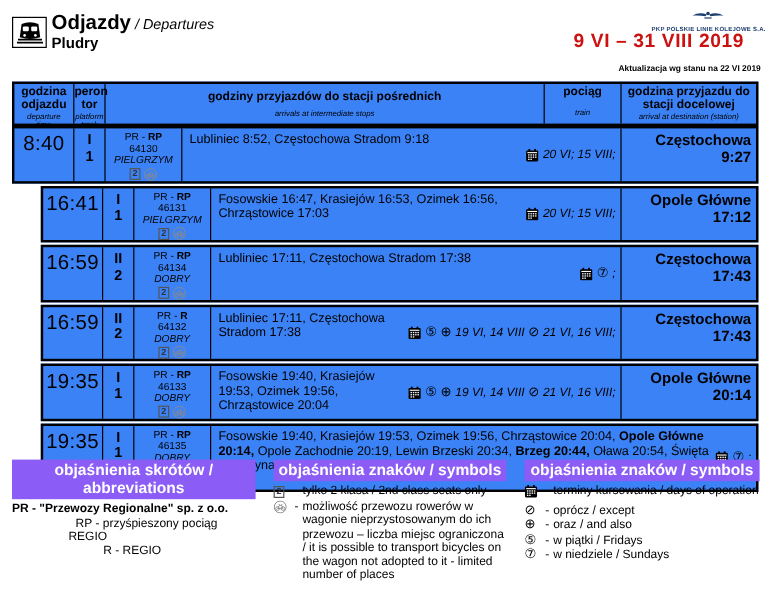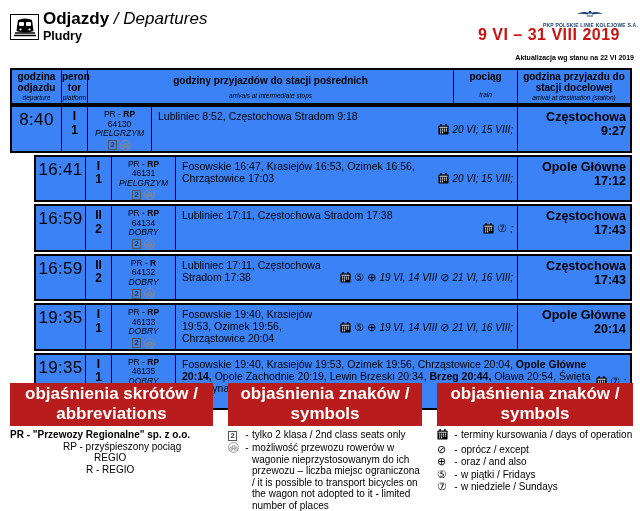--- a/index.html
+++ b/index.html
@@ -1,21 +1,21 @@
 <!DOCTYPE html>
 <html><head>
 <meta charset="utf-8">
 <style>
   html,body{margin:0;padding:0;background:#fff;}
   body{width:640px;height:511px;position:relative;font-family:"Liberation Sans",sans-serif;color:#000;overflow:hidden;}
   .abs{position:absolute;}
   
   #train-logo-box{left:10px;top:14px;width:27px;height:24px;border:1px solid #000;display:flex;align-items:center;justify-content:center;}
   #page-title{left:43px;top:9px;font-size:17px;font-weight:bold;white-space:nowrap;}
-  #page-title .suffix{font-weight:normal;font-style:italic;font-size:17px;}
+  #page-title .suffix{font-weight:normal;font-style:italic;font-size:12px;}
   #station-name{left:43px;top:29px;font-size:12.5px;font-weight:bold;}
   #pkp-logo{left:543px;top:4px;width:94px;text-align:center;color:#1d3e70;}
   #pkp-logo .pkp-text{font-size:5px;font-weight:bold;letter-spacing:.2px;white-space:nowrap;}
   #validity{right:20px;top:26px;font-size:16px;font-weight:bold;color:#cc1111;letter-spacing:.5px;white-space:nowrap;}
   #update-note{right:6px;top:54px;font-size:7px;font-weight:bold;}
   
   #timetable{left:10px;top:68px;width:622px;}
   .trow{box-sizing:border-box;border:2px solid #000;display:flex;background:#3b82f6;}
   .trow + .trow{margin-top:2px;margin-left:24px;}
   #thead{height:37px;}
@@ -40,21 +40,21 @@
   .stop-line .b{font-weight:bold;}
   .sched-line{font-size:10px;display:flex;align-items:center;gap:3px;flex-wrap:nowrap;white-space:nowrap;}
   .sch-txt{font-style:italic;}
   .sch-sym{font-style:normal;font-size:11px;line-height:11px;}
   .merged-dest{position:absolute;right:4px;top:27px;font-weight:bold;font-size:13px;}
   
   .legend{position:absolute;top:383px;}
   #legend-abbrev{left:10px;width:203px;}
   #legend-symbols-1{left:228px;width:194px;}
   #legend-symbols-2{left:437px;width:196px;}
-  .legend-header{background:#b91c1c;color:#fff;font-size:17px;font-weight:bold;text-align:center;padding:1px 0 2px 0;}
+  .legend-header{background:#8b5cf6;color:#fff;font-size:13px;font-weight:bold;text-align:center;padding:1px 0 2px 0;}
   .legend-body{padding-top:3px;font-size:10px;line-height:11.5px;}
   .abbrev-line{white-space:nowrap;}
   .legend-item{display:flex;margin-bottom:1px;}
   .li-sym{width:14px;flex:none;text-align:left;font-size:11px;line-height:11.5px;}
   .li-dash{width:10px;flex:none;text-align:center;}
   .li-text{flex:1;}
 </style>
 </head>
 <body>
 
@@ -405,21 +405,21 @@
         </div>
       </div>
     </div>
 </div>
 
 <div class="legend" id="legend-abbrev">
   <div class="legend-header">objaśnienia skrótów / abbreviations</div>
   <div class="legend-body" id="abbrev-body">
       <div class="abbrev-line" style="font-weight: bold; margin-left: 0px;">PR - "Przewozy Regionalne" sp. z o.o.</div>
       <div class="abbrev-line" style="margin-left: 53px;">RP - przyśpieszony pociąg</div>
-      <div class="abbrev-line" style="margin-left: 84px;">REGIO</div>
+      <div class="abbrev-line" style="margin-left: 47px;">REGIO</div>
       <div class="abbrev-line" style="margin-left: 76px;">R - REGIO</div>
     </div>
 </div>
 <div class="legend" id="legend-symbols-1">
   <div class="legend-header">objaśnienia znaków / symbols</div>
   <div class="legend-body" id="sym1-body">
       <div class="legend-item">
         <span class="li-sym"><span class="icon-2class">2</span></span>
         <span class="li-dash">-</span>
         <span class="li-text">tylko 2 klasa / 2nd class seats only</span>

